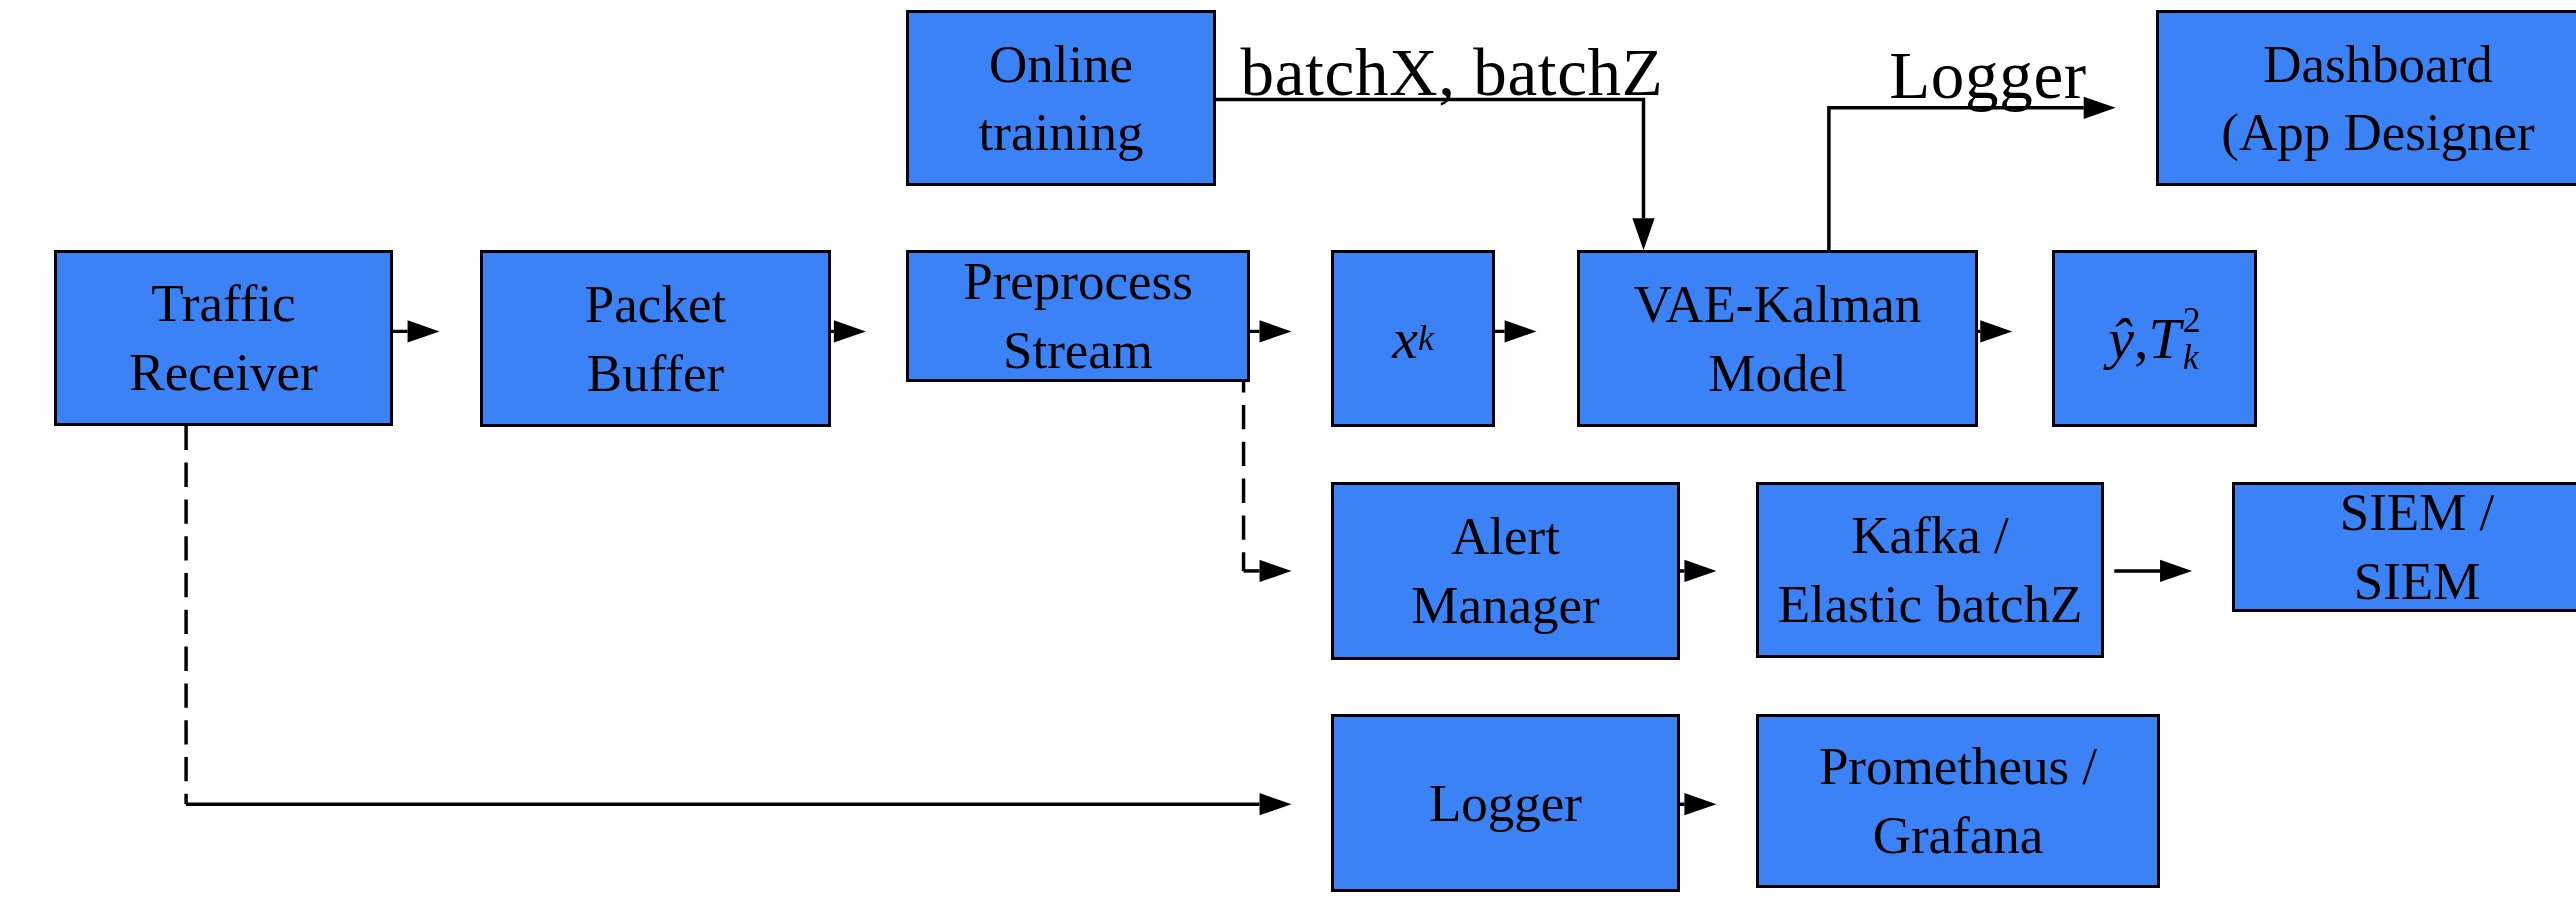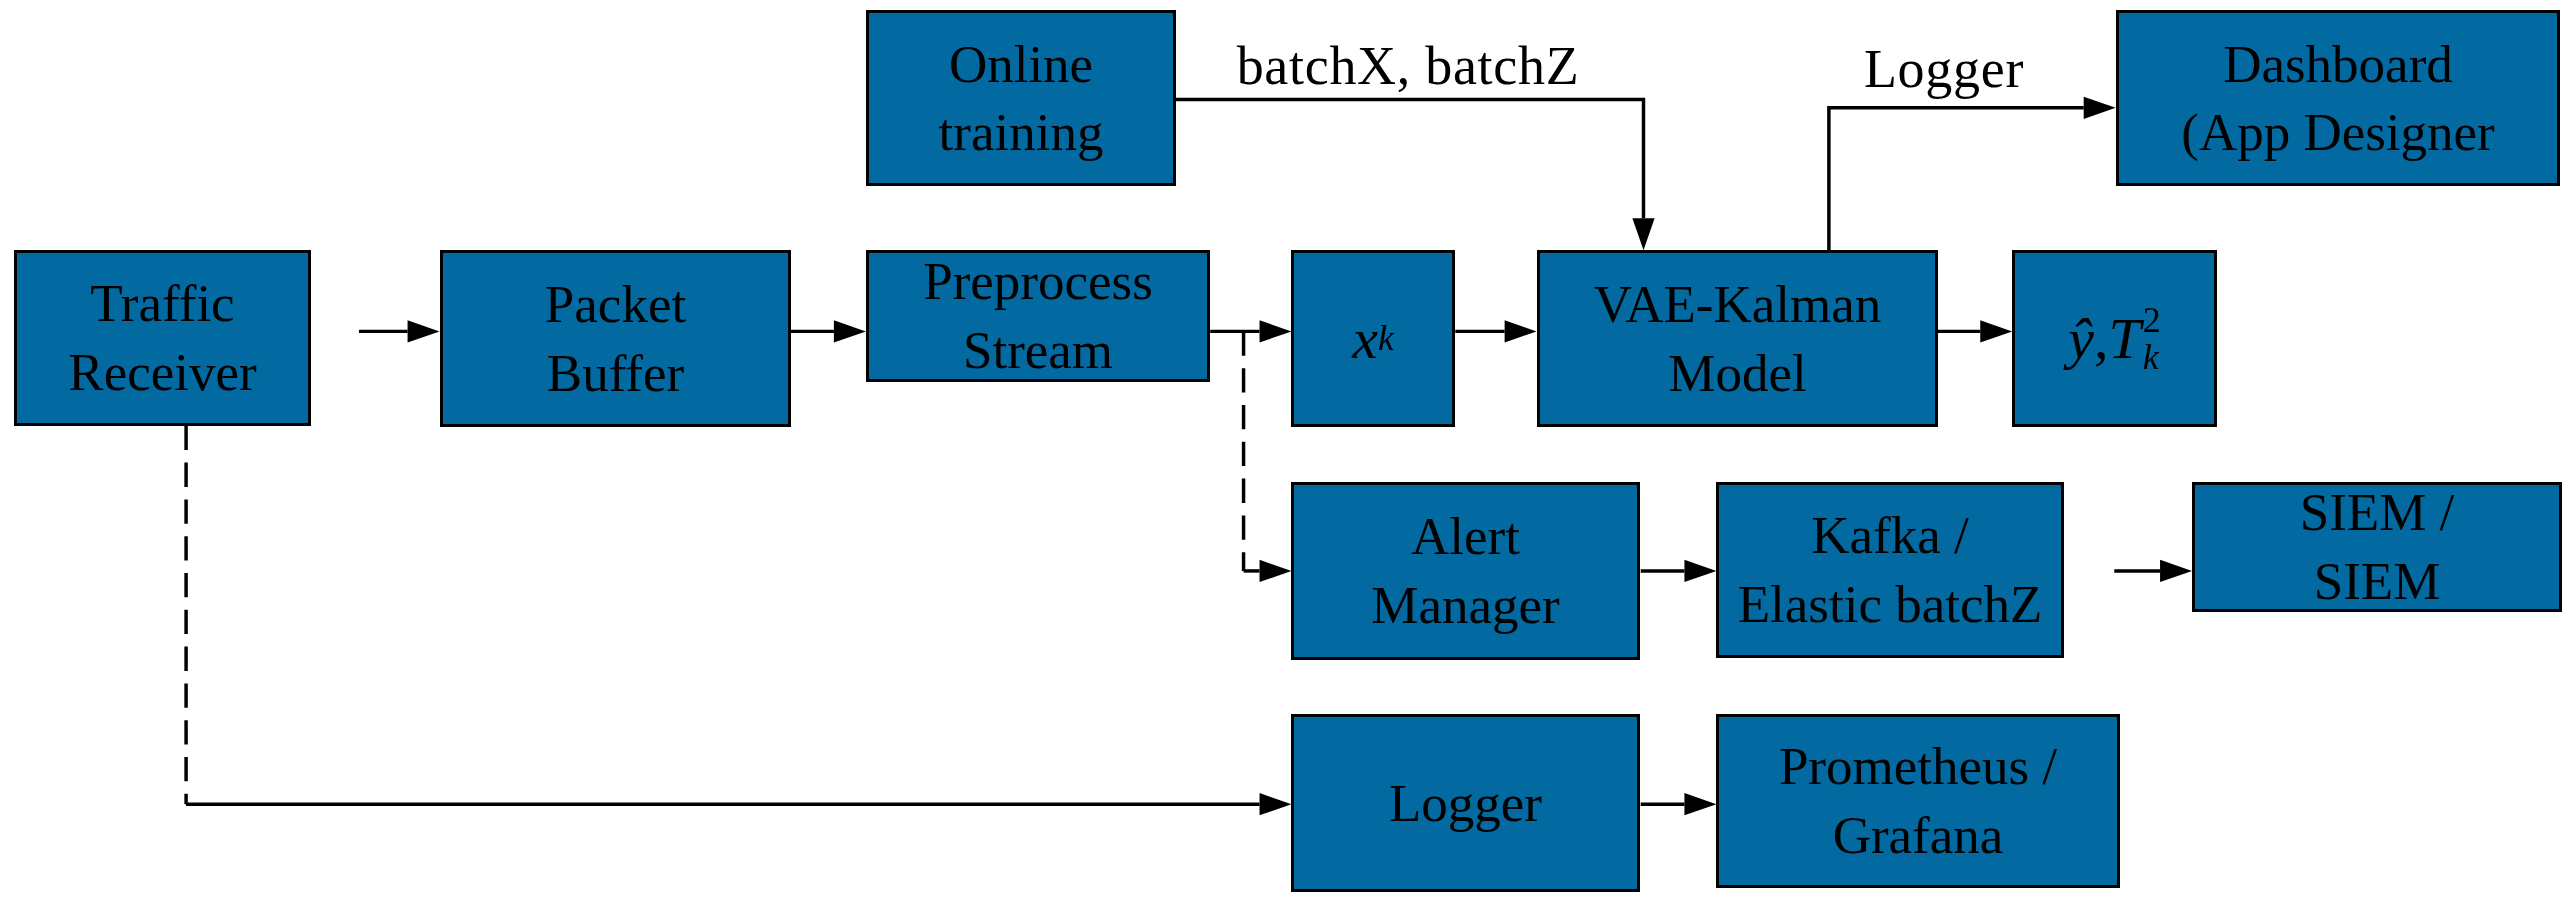--- a/index.html
+++ b/index.html
@@ -9,38 +9,40 @@
     background:#ffffff;
     font-family:"Liberation Serif","DejaVu Serif",serif;
     color:#000000;
     overflow:hidden;
   }
   #wires{position:absolute;left:0;top:0;width:100%;height:100%;}
   .node{
     position:absolute;
     box-sizing:border-box;
     border:3.5px solid #000000;
-    background:#0369a1;
+    background:#3b82f6;
     display:flex;
     flex-direction:column;
     align-items:center;
     justify-content:center;
     text-align:center;
     font-size:53px;
     line-height:1.3;
+    margin-left:40px;
   }
   .node .nline{white-space:nowrap;}
   .node.mathnode{font-size:58px;flex-direction:row;line-height:1;}
   .edge-label{
     position:absolute;
     transform:translateX(-50%);
-    font-size:54px;
+    font-size:67px;
     line-height:1;
     white-space:nowrap;
     letter-spacing:0.7px;
+    margin-left:44px;
   }
   .mi{font-style:italic;}
   .msub{font-style:italic;font-size:0.62em;vertical-align:-0.25em;}
   .mstack{
     display:inline-flex;
     flex-direction:column;
     align-items:flex-start;
     font-size:0.62em;
     line-height:1.02;
     vertical-align:-0.33em;
@@ -82,21 +84,21 @@
       <polyline points="2363,1158 2426,1158" fill="none" stroke="#000000" stroke-width="5"></polyline>
     </svg>
 <div class="node" style="left: 866px; top: 10.4px; width: 310px; height: 176px; border-width: 3.5px; border-color: rgb(0, 0, 0);">
       <div class="nline">Online</div>
       <div class="nline">training</div>
     </div>
     <div class="node" style="left: 2116px; top: 10.4px; width: 444px; height: 176px; border-width: 3.5px; border-color: rgb(0, 0, 0);">
       <div class="nline">Dashboard</div>
       <div class="nline">(App Designer</div>
     </div>
-    <div class="node" style="left: 14px; top: 250px; width: 297px; height: 176px; border-width: 3.5px; border-color: rgb(0, 0, 0);">
+    <div class="node" style="left: 14px; top: 250px; width: 339px; height: 176px; border-width: 3.5px; border-color: rgb(0, 0, 0);">
       <div class="nline">Traffic</div>
       <div class="nline">Receiver</div>
     </div>
     <div class="node" style="left: 440px; top: 250px; width: 351px; height: 177px; border-width: 3.5px; border-color: rgb(0, 0, 0);">
       <div class="nline">Packet</div>
       <div class="nline">Buffer</div>
     </div>
     <div class="node" style="left: 866px; top: 250px; width: 344px; height: 132px; border-width: 3.5px; border-color: rgb(0, 0, 0);">
       <div class="nline">Preprocess</div>
       <div class="nline">Stream</div>

